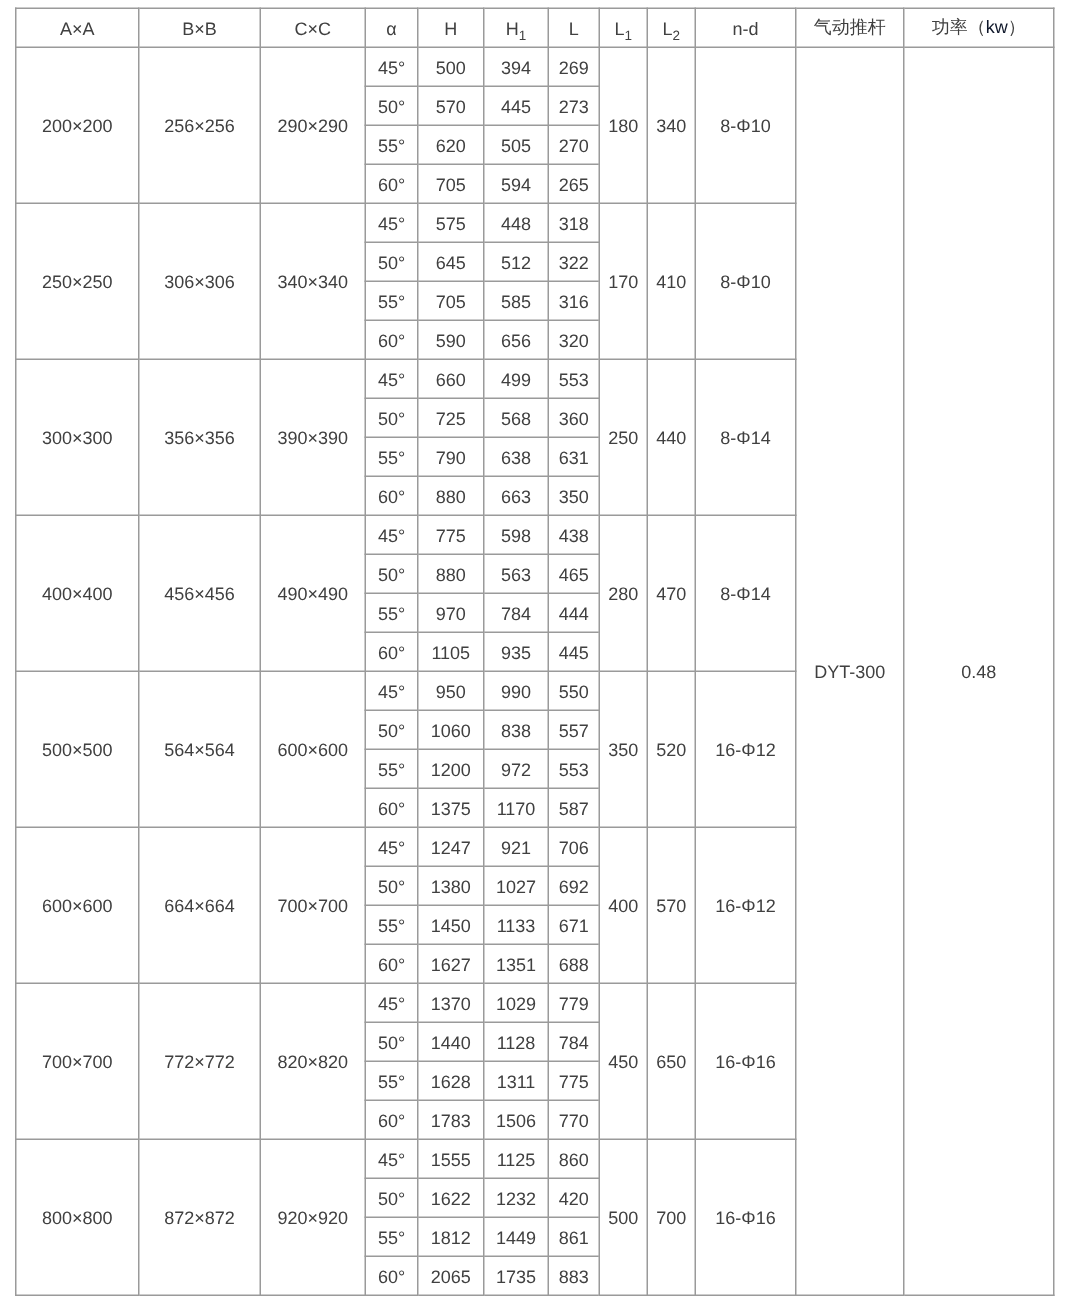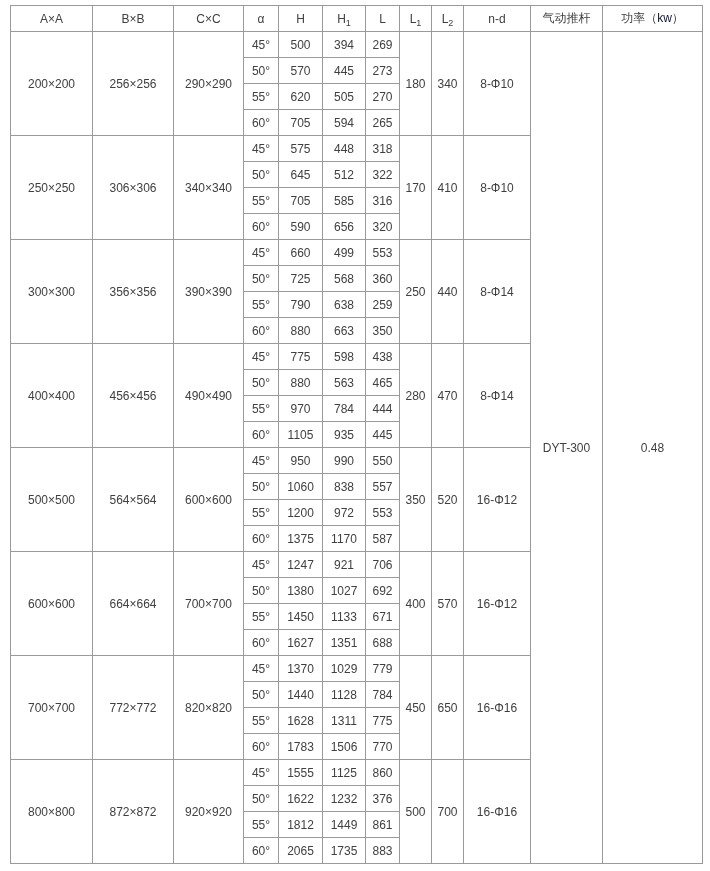--- a/index.html
+++ b/index.html
@@ -151,21 +151,21 @@
         <tr>
           <td>50°</td>
           <td>725</td>
           <td>568</td>
           <td>360</td>
         </tr>
         <tr>
           <td>55°</td>
           <td>790</td>
           <td>638</td>
-          <td>259</td>
+          <td>631</td>
         </tr>
         <tr>
           <td>60°</td>
           <td>880</td>
           <td>663</td>
           <td>350</td>
         </tr>
         <tr>
           <td rowspan="4">400×400</td>
           <td rowspan="4">456×456</td>
@@ -295,21 +295,21 @@
           <td>1125</td>
           <td>860</td>
           <td rowspan="4">500</td>
           <td rowspan="4">700</td>
           <td rowspan="4">16-Φ16</td>
         </tr>
         <tr>
           <td>50°</td>
           <td>1622</td>
           <td>1232</td>
-          <td>376</td>
+          <td>420</td>
         </tr>
         <tr>
           <td>55°</td>
           <td>1812</td>
           <td>1449</td>
           <td>861</td>
         </tr>
         <tr>
           <td>60°</td>
           <td>2065</td>

